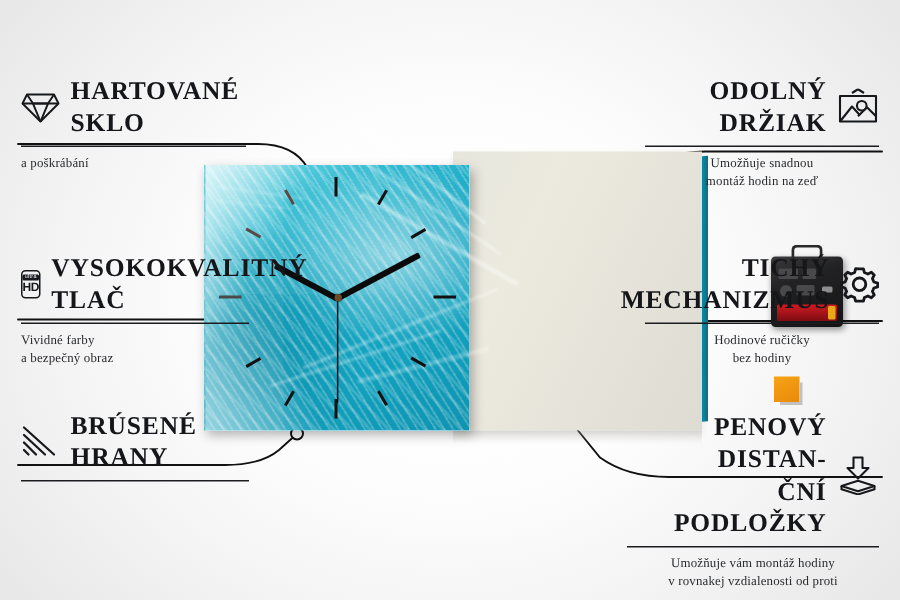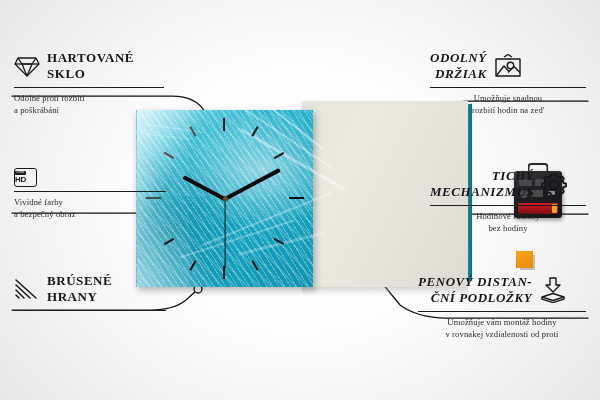--- a/index.html
+++ b/index.html
@@ -71,31 +71,31 @@
   .foampad{
     position:absolute;left:214px;top:150px;width:17px;height:17px;
     background:linear-gradient(150deg,#f7a416,#e8890a);
     box-shadow:3px 3px 0 -1px rgba(150,150,145,.55);
   }
   
   .feat{position:absolute;}
   .feat .head{display:flex;align-items:center;gap:7px;}
   .feat .title{
     font-family:"Liberation Serif", serif;
-    font-size:13px;font-weight:700;letter-spacing:.55px;color:#15161a;
+    font-size:17px;font-weight:700;letter-spacing:.55px;color:#15161a;
     line-height:1.26;text-transform:uppercase;
   }
   .feat .rule{height:1px;background:#1b1c20;margin:4px 0 4px;}
   .feat .desc{
     font-family:"Liberation Serif", serif;
     font-size:8.6px;color:#2a2b2f;line-height:1.42;letter-spacing:.12px;
   }
   .feat.left .title{text-align:left;}
   .feat.left .desc{text-align:left;}
-  .feat.right .head{font-style:italic;}
+  .feat.right .head{justify-content:flex-end;}
   .feat.right .title{text-align:right;}
   .feat.right .desc{text-align:center;}
   .ico{flex:0 0 auto;display:block;}
   .hdbadge{
     width:21px;height:17px;border:1.6px solid #17181c;border-radius:3px;
     display:flex;flex-direction:column;align-items:flex-start;justify-content:center;
     font-family:"Liberation Sans", sans-serif;color:#17181c;line-height:1;
   }
   .hdbadge .u{font-size:3.6px;letter-spacing:.2px;background:#17181c;color:#fff;
     padding:.5px 1.5px;border-radius:1px;margin-bottom:.7px;}
@@ -188,30 +188,33 @@
           <path d="M8,9 H18"></path>
         </g>
       </svg>
       <div class="title">
         <div>HARTOVANÉ</div>
         <div>SKLO</div>
       </div>
     </div>
     <div class="rule"></div>
     <div class="desc">
-      <div>Odolné proti rozbití</div>
       <div>a poškrábání</div>
     </div>
   </div>
 
   <div class="feat left" style="left:14px;top:168px;width:152px;">
     <div class="head">
       <div class="hdbadge">
         <span class="u">ultra</span>
         <span class="h">HD</span>
+      </div>
+      <div class="title">
+        <div>VYSOKOKVALITNÝ</div>
+        <div>TLAČ</div>
       </div>
     </div>
     <div class="rule"></div>
     <div class="desc">
       <div>Vividné farby</div>
       <div>a bezpečný obraz</div>
     </div>
   </div>
 
   <div class="feat left" style="left:14px;top:273px;width:152px;">
@@ -244,21 +247,21 @@
           <rect x="2" y="5" width="24" height="17"></rect>
           <circle cx="16.5" cy="11.5" r="3.2"></circle>
           <path d="M2,22 L10,12 L15,17.5"></path>
           <path d="M14,18.5 L20,12.5 L26,18.5"></path>
         </g>
       </svg>
     </div>
     <div class="rule"></div>
     <div class="desc">
       <div>Umožňuje snadnou</div>
-      <div>rozbití hodin na zeď</div>
+      <div>montáž hodin na zeď</div>
     </div>
   </div>
 
   <div class="feat right" style="left:430px;top:168px;width:156px;">
     <div class="head">
       <div class="title">
         <div>TICHÝ</div>
         <div>MECHANIZMUS</div>
       </div>
       <svg class="ico" width="26" height="25" viewBox="0 0 26 25">

